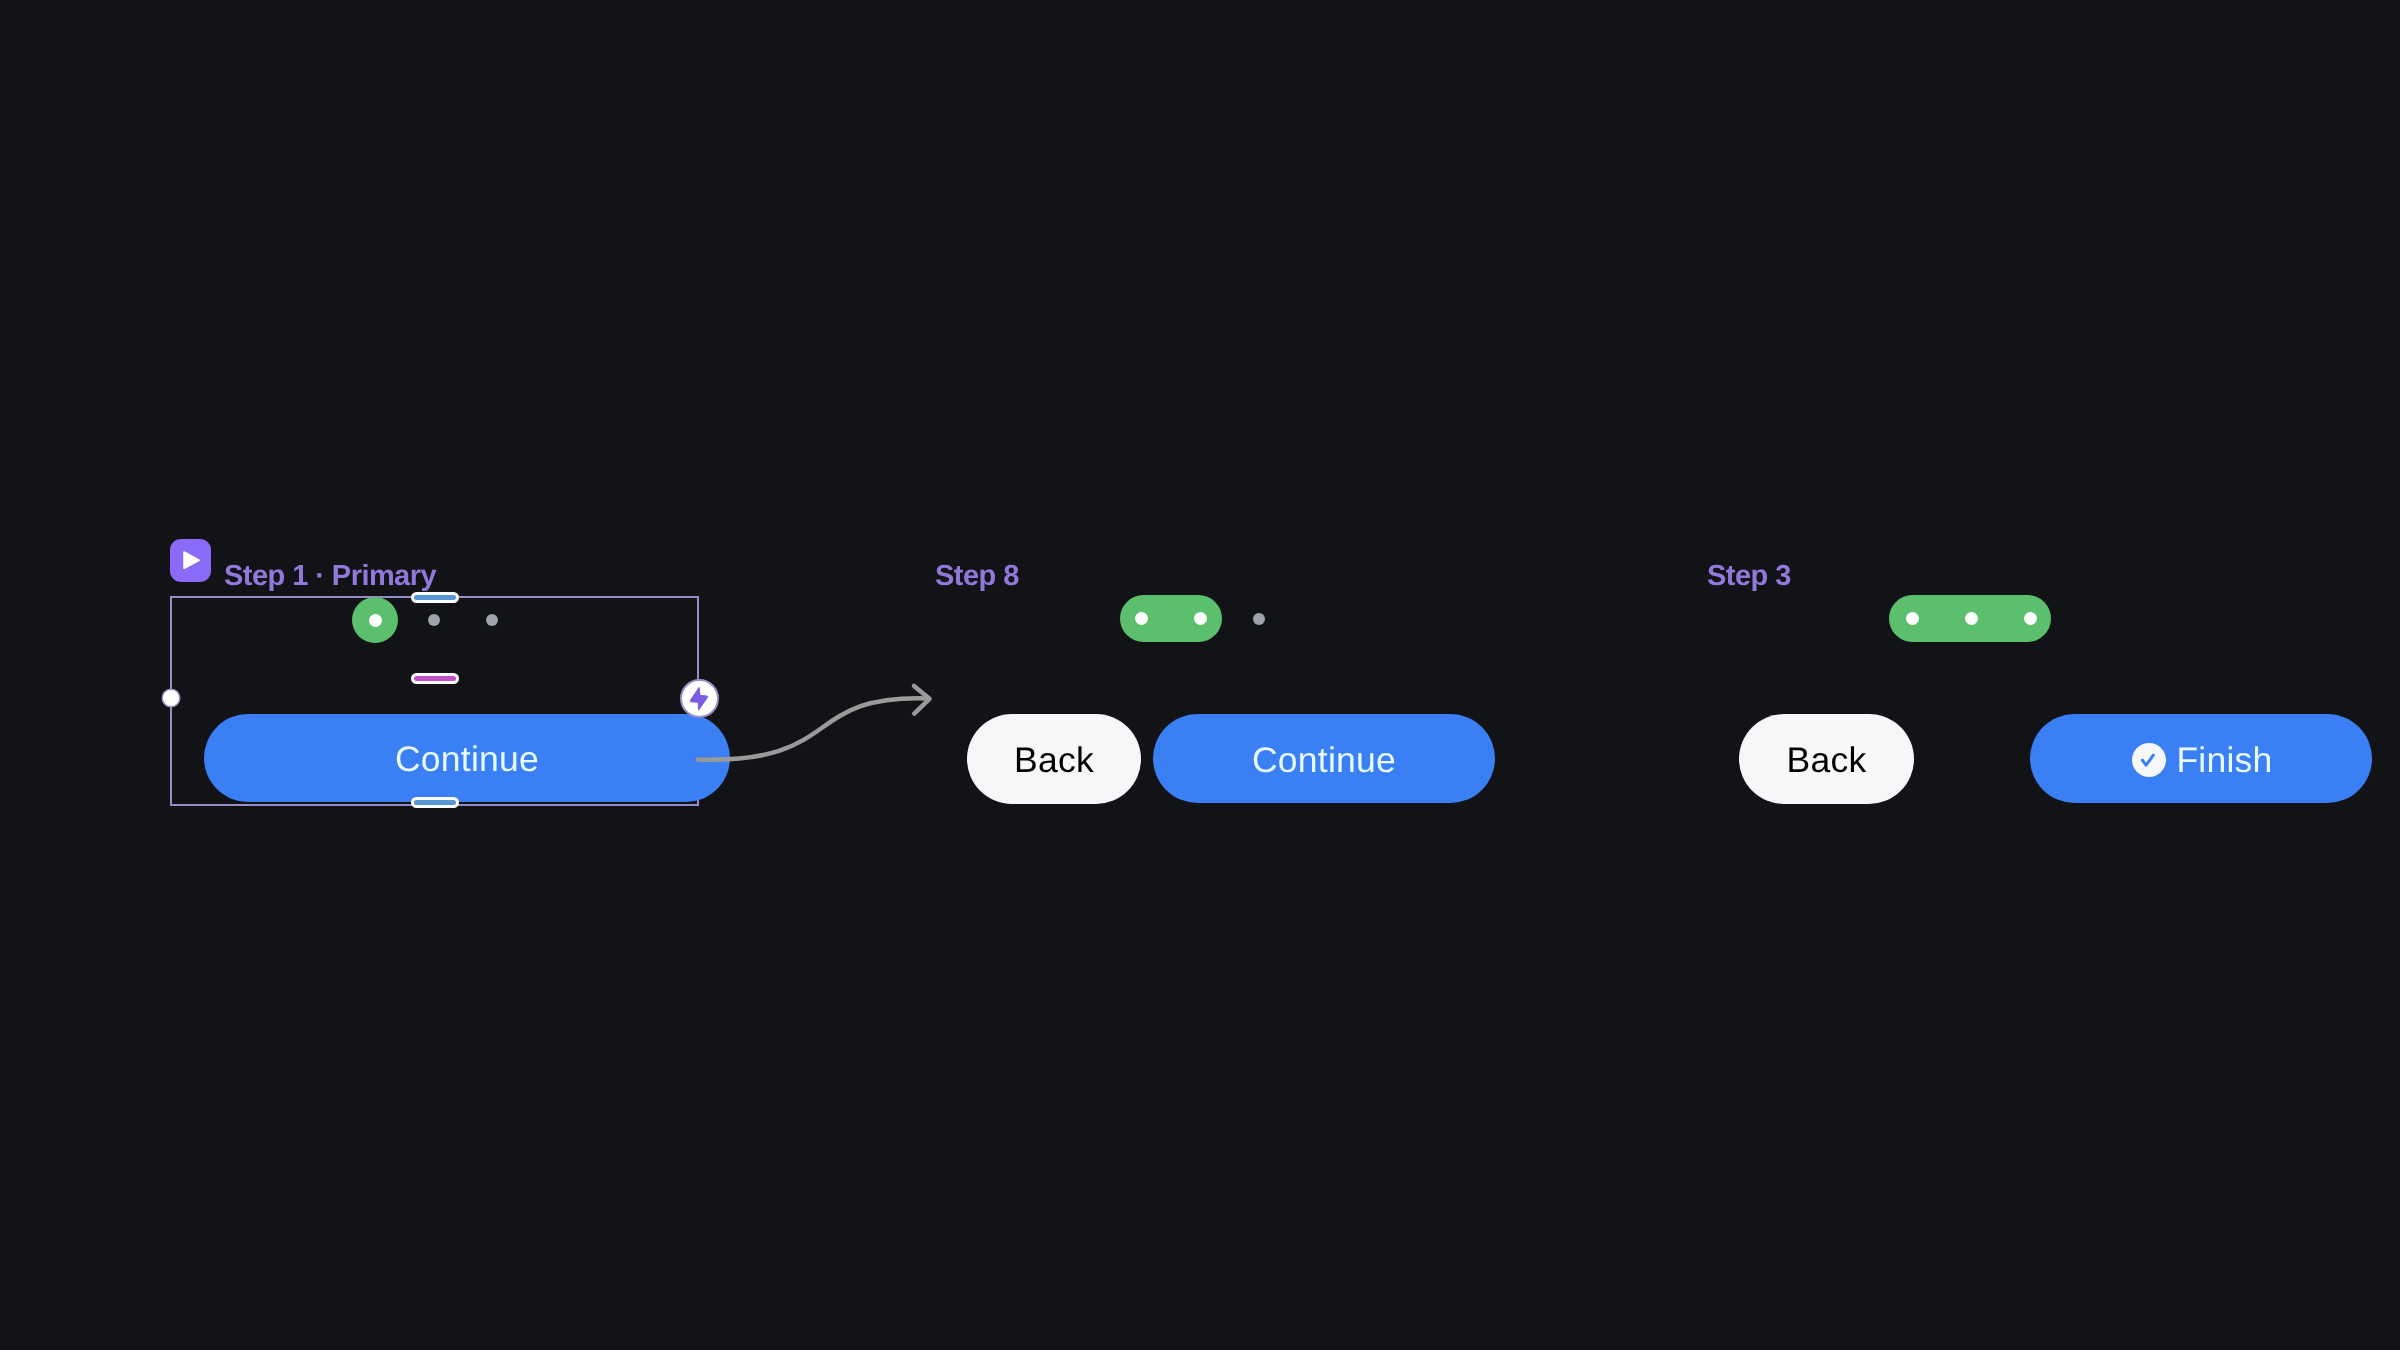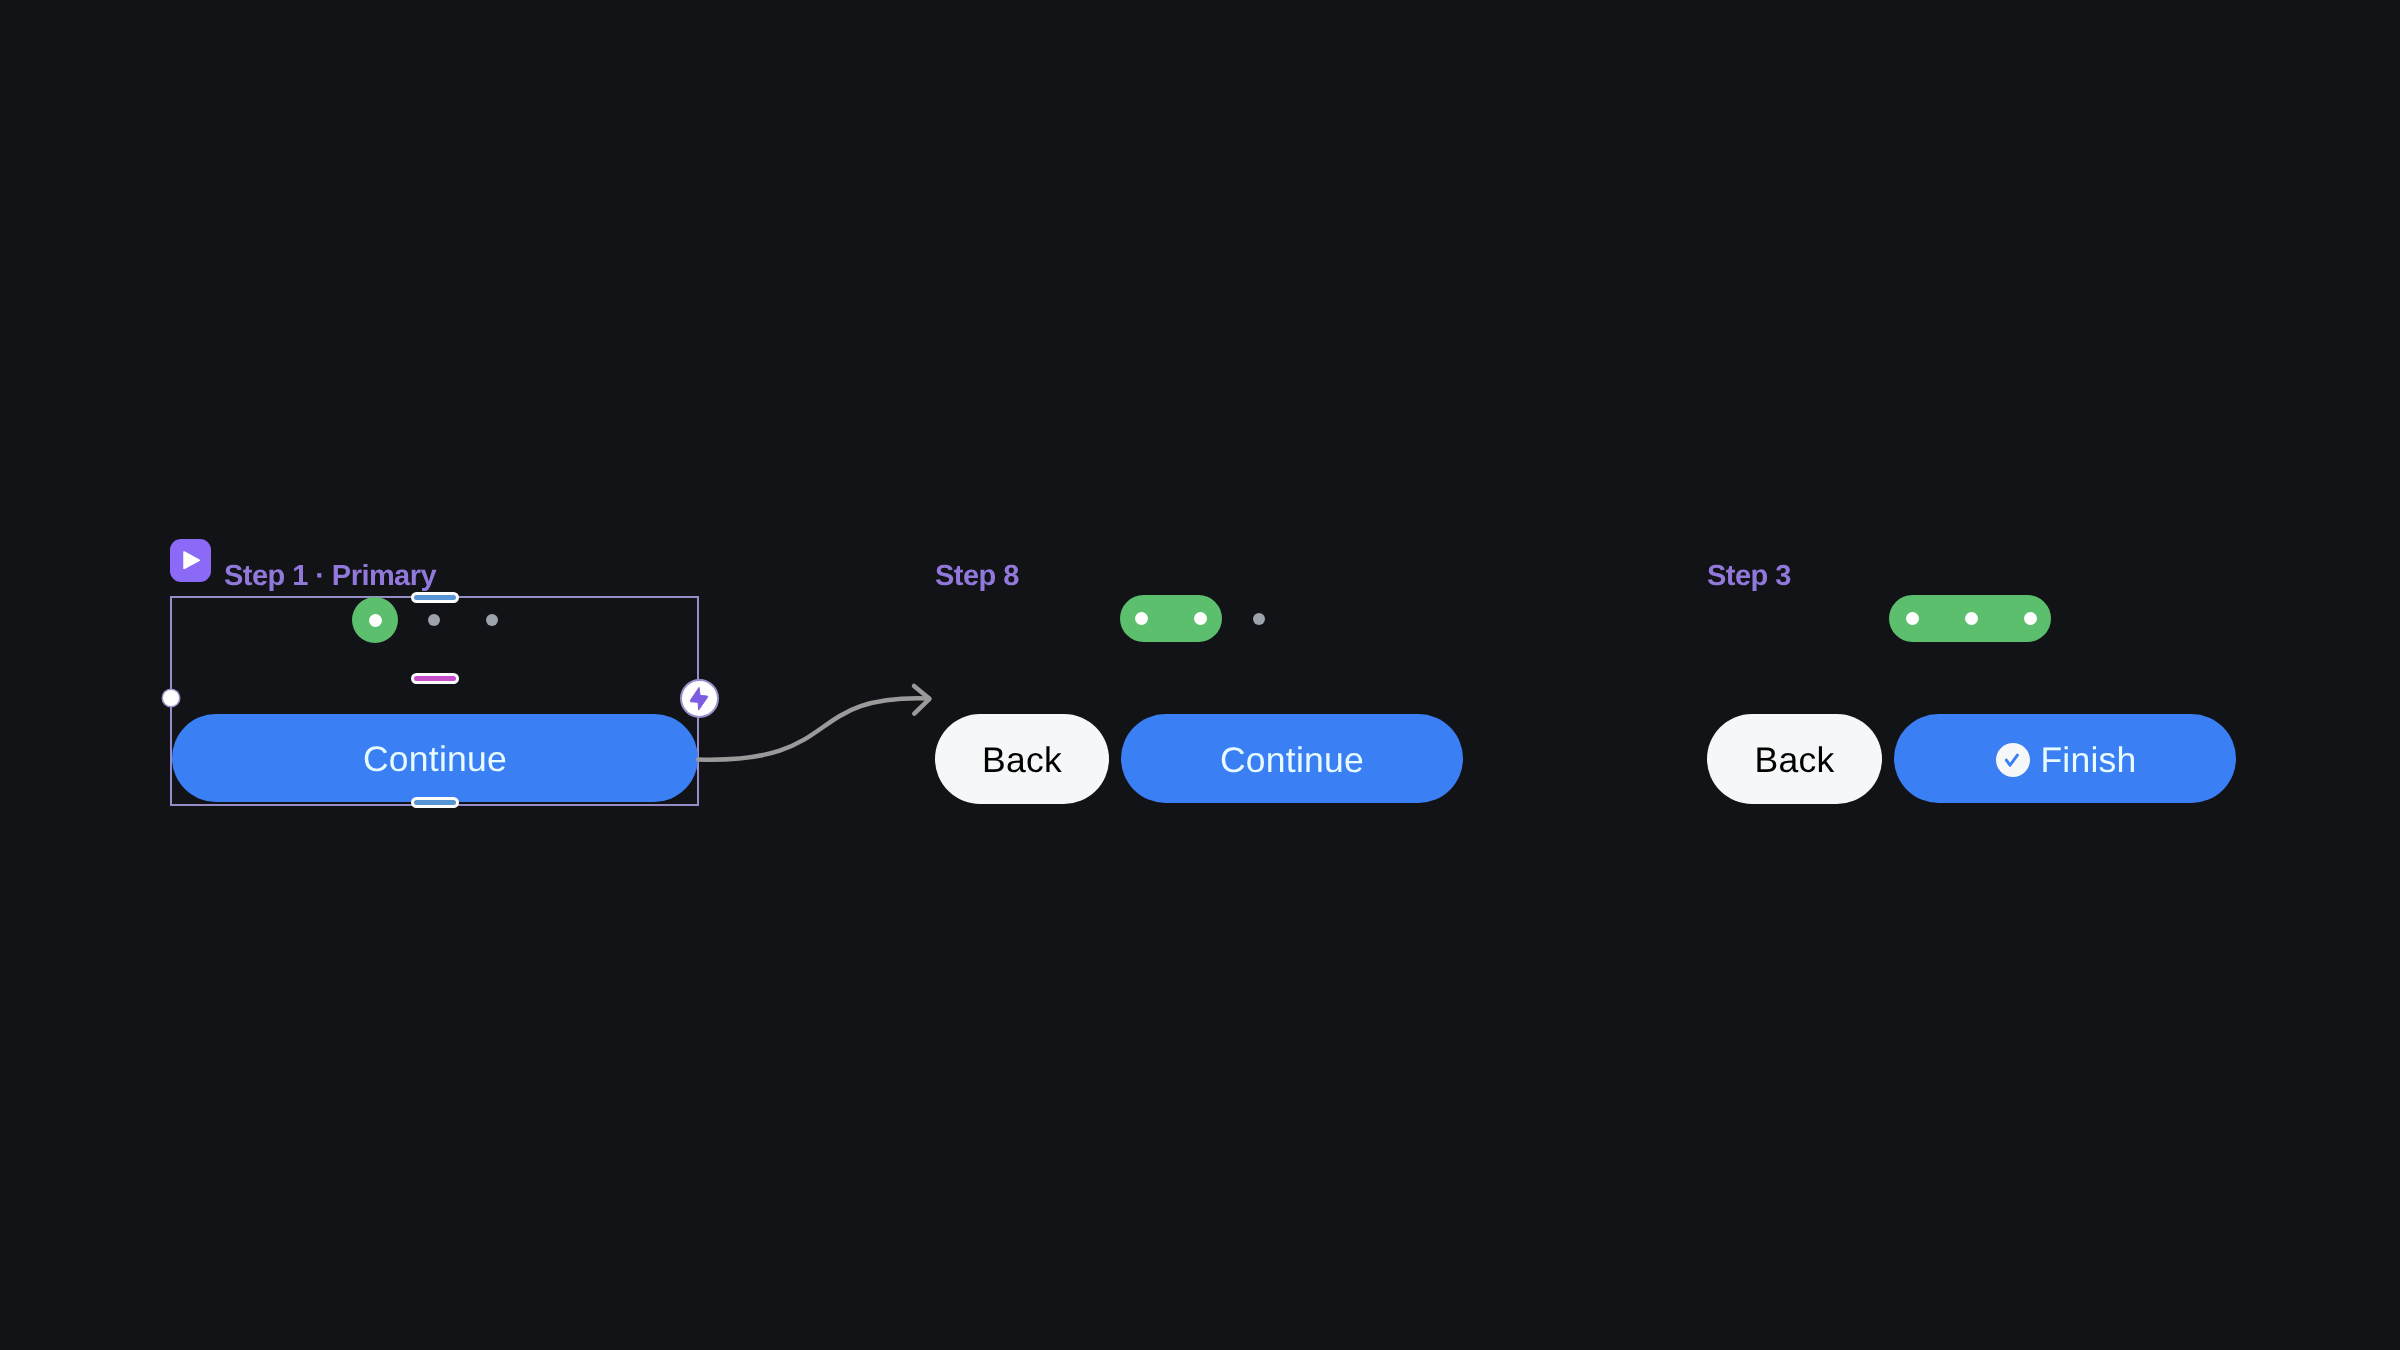--- a/index.html
+++ b/index.html
@@ -24,21 +24,21 @@
   
   .sel-frame { position:absolute; border:2px solid #968cc8; }
   .sel-handle { position:absolute; width:16px; height:16px; border-radius:50%;
                 background:#ffffff; box-shadow:0 0 0 1.5px #9b90cb; }
   .lightning-badge { position:absolute; width:39px; height:39px; border-radius:50%;
                 background:#ffffff; border:2px solid #9b90cb;
                 display:flex; align-items:center; justify-content:center; }
 
   
   .btn { position:absolute; display:flex; align-items:center; justify-content:center;
-         border-radius:999px; white-space:nowrap; }
+         border-radius:999px; white-space:nowrap;margin-left:32px; }
   .btn-primary { background:#3b7ff5; color:#e8fcff; }
   .btn-secondary { background:#f6f7f8; color:#000000; }
   .btn-label { font-size:35.5px; font-weight:400; letter-spacing:0.25px; line-height:1; position:relative; top:2px; }
   .check-icon { width:34px; height:34px; margin-right:10px; flex:none; display:block; position:relative; top:1px; }
 
   
   .pager { position:absolute; display:flex; align-items:center; }
   .pager-pill { background:#5cbf6d; border-radius:999px; display:flex; align-items:center; }
   .pager-pill .wdot { width:13px; height:13px; border-radius:50%; background:#fff; }
   .dot-grey { width:12px; height:12px; border-radius:50%; background:#9ea3ab; }
@@ -114,21 +114,21 @@
     <span class="pager-pill" style="width:162px;height:47px;padding:0 14px 0 17px;justify-content:space-between;">
       <span class="wdot"></span>
       <span class="wdot"></span>
       <span class="wdot"></span>
     </span>
   </div>
 
   <div class="btn btn-secondary" style="left:1707px; top:714px; width:175px; height:90px;">
     <span class="btn-label">Back</span>
   </div>
-  <div class="btn btn-primary" style="left:1894px; top:714px; width:342px; height:89px; padding-left:3px;">
+  <div class="btn btn-primary" style="left:1998px; top:714px; width:342px; height:89px; padding-left:3px;">
     <svg class="check-icon" viewBox="0 0 24 24">
       <circle cx="12" cy="12" r="12" fill="#f6f7f8"></circle>
       <path d="M7.3 12.1 L9.9 15.7 L15.1 8.6" fill="none" stroke="#3b7ff5" stroke-width="2.1" stroke-linecap="round" stroke-linejoin="round"></path>
     </svg>
     <span class="btn-label">Finish</span>
   </div>
 
   <svg class="overlay">
     <path d="M698 759.5 C 845 764, 800 694, 929 698.5" fill="none" stroke="#9a9a9a" stroke-width="4.5" stroke-linecap="round"></path>
     <path d="M914 686 L 929.5 698.8 L 914.3 713.6" fill="none" stroke="#9a9a9a" stroke-width="4.5" stroke-linecap="round" stroke-linejoin="round"></path>

